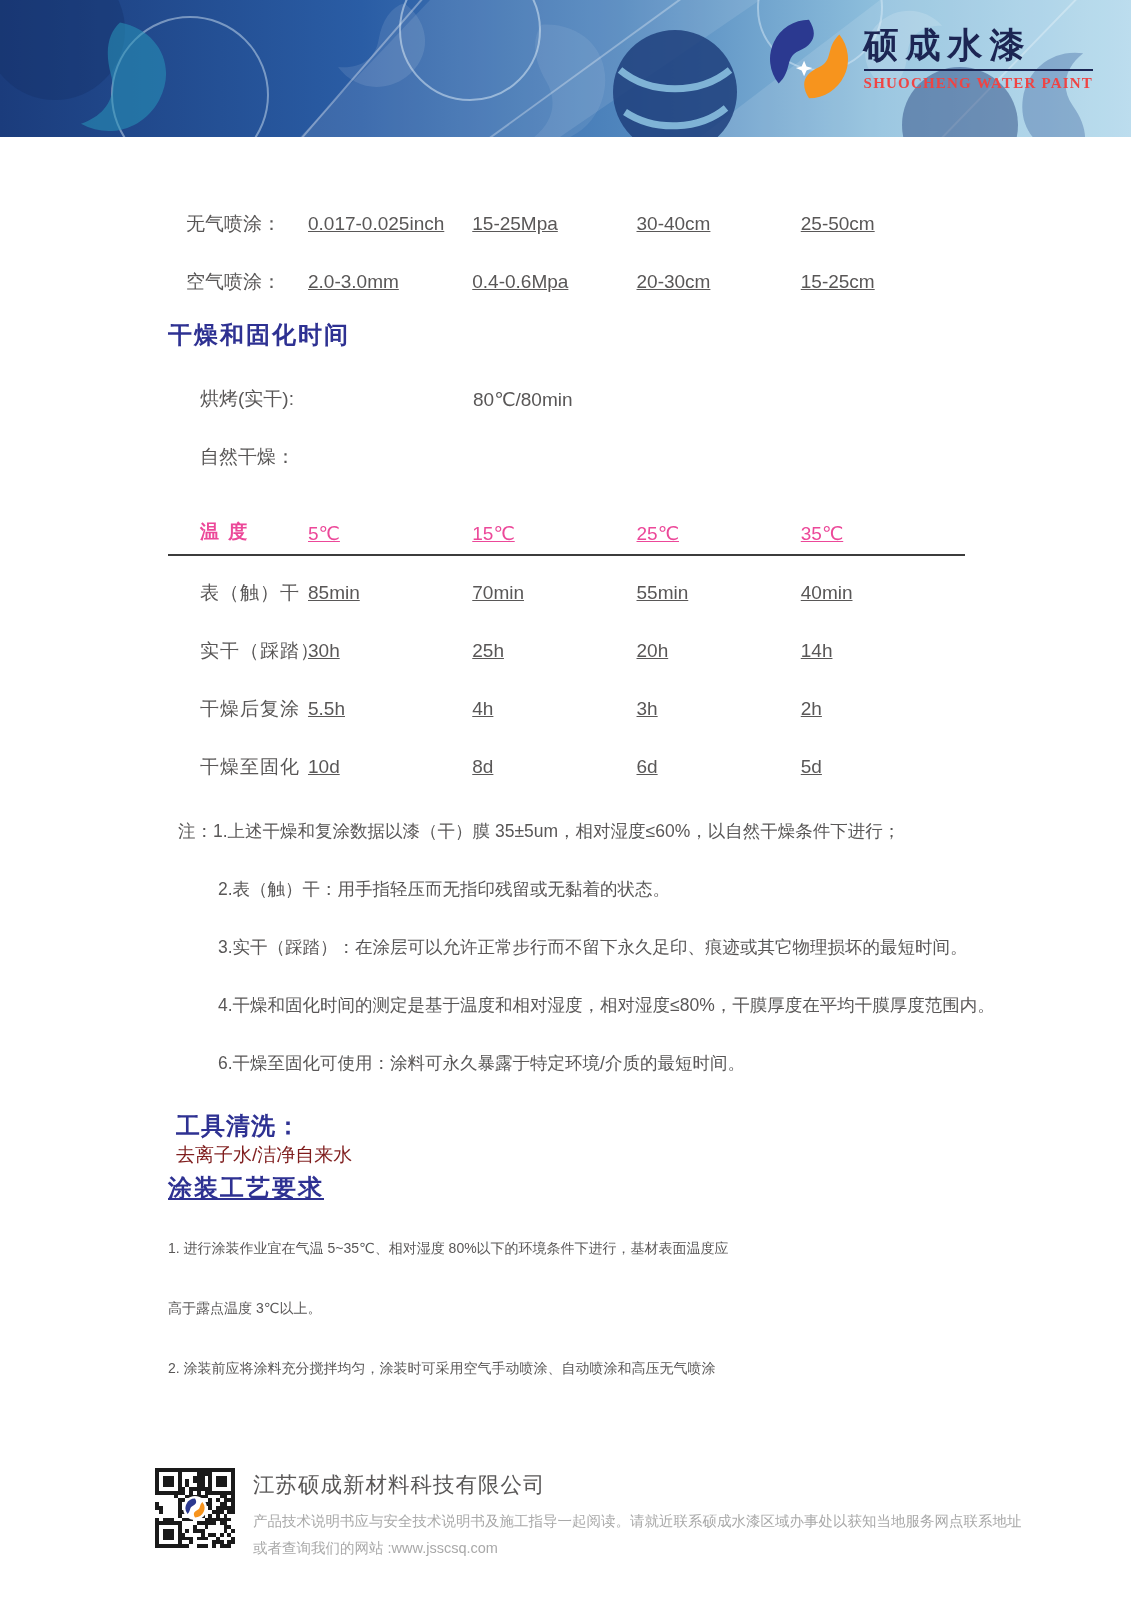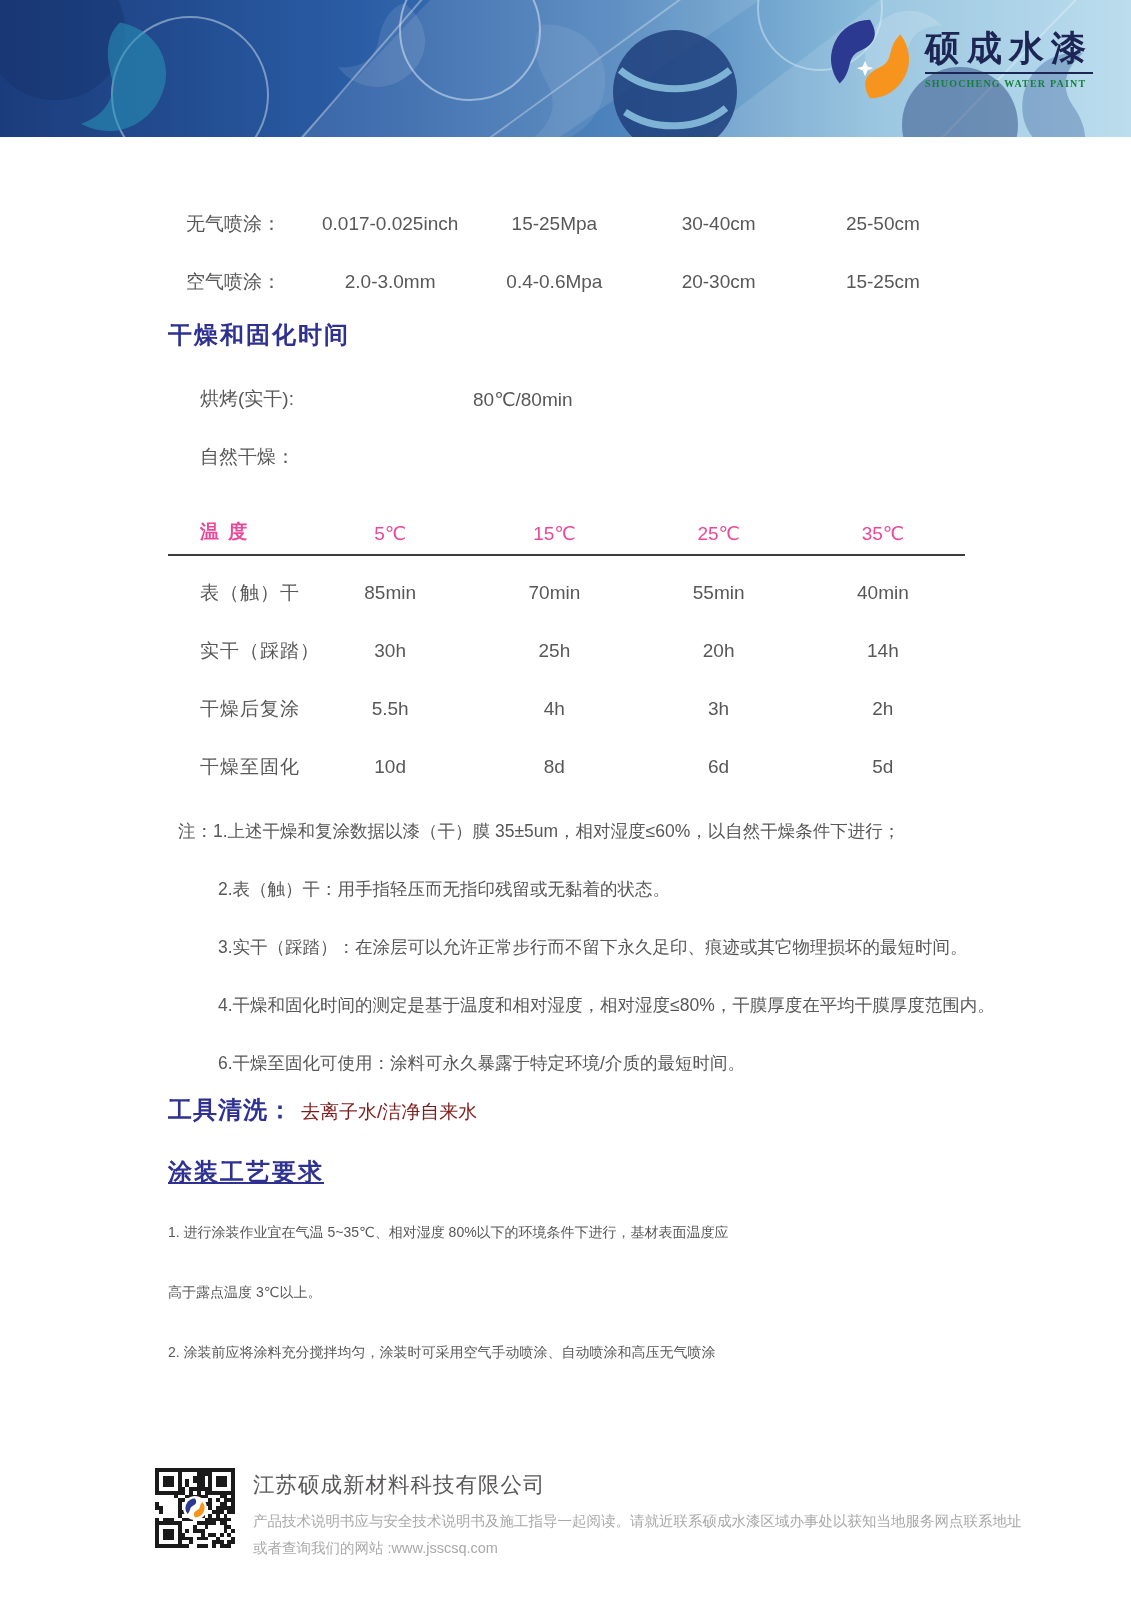--- a/index.html
+++ b/index.html
@@ -8,28 +8,28 @@
   .page { position:relative; width:1131px; height:1600px; margin:0 auto; background:#fff; overflow:hidden; }
 
   
   .banner { position:relative; width:1131px; height:137px; overflow:hidden; }
   .banner svg.banner-art { position:absolute; left:0; top:0; display:block; }
   .brand { position:absolute; right:38px; top:18px; display:flex; align-items:center; gap:14px; }
   .brand-mark { width:82px; height:82px; flex:0 0 auto; }
   .brand-text { display:flex; flex-direction:column; align-items:stretch; }
   .brand-cn { font-family:"Liberation Serif","DejaVu Serif",serif; font-weight:bold; font-size:35px; letter-spacing:7px; color:#1c2553; line-height:1.15; white-space:nowrap; }
   .brand-rule { height:2px; background:#1c2553; margin:3px 0 4px 0; }
-  .brand-en { font-family:"Liberation Serif","DejaVu Serif",serif; font-weight:bold; font-size:10px; letter-spacing:1.2px; color:#15803d; white-space:nowrap; }
+  .brand-en { font-family:"Liberation Serif","DejaVu Serif",serif; font-weight:bold; font-size:15px; letter-spacing:1.2px; color:#ef4444; white-space:nowrap; }
 
   
   .content { padding:58px 166px 0 168px; }
 
   .grid-row { display:grid; grid-template-columns:140px 1fr 1fr 1fr 1fr; align-items:center; }
   .grid-row .lbl { padding-left:18px; white-space:nowrap; }
-  .grid-row .val { text-align:center; white-space:nowrap; }
+  .grid-row .val { text-align:left; white-space:nowrap;text-decoration:underline; }
 
   .spray-row { height:58px; font-size:19px; color:#595757; }
 
   h2.section-title { font-size:24px; font-weight:600; letter-spacing:2px; color:#2e3192; line-height:36px; white-space:nowrap; }
   .title-drying { margin-top:6px; }
 
   .kv-row { display:flex; align-items:center; height:40px; font-size:19px; color:#595757; }
   .kv-row.baking { margin-top:26px; }
   .kv-row.natural { margin-top:18px; }
   .kv-row .kv-label { width:305px; padding-left:32px; white-space:nowrap; }
@@ -39,21 +39,21 @@
   .temp-head { height:57px; align-items:end; padding-bottom:9px; border-bottom:2px solid #3c3c3c; font-size:19px; color:#ec4899; }
   .temp-head .lbl { padding-left:32px; font-weight:600; letter-spacing:2px; }
   .temp-body { margin-top:8px; }
   .temp-row { height:58px; font-size:19px; color:#595757; }
   .temp-row .lbl { padding-left:32px; letter-spacing:1px; }
 
   .notes { margin-top:6px; font-size:17.5px; color:#595757; }
   .note-line { height:58px; display:flex; align-items:center; white-space:nowrap; margin-left:50px; }
   .note-line.first { margin-left:10px; }
 
-  .tools-row { margin-top:2px; height:44px; display:flex; align-items:baseline; }
+  .tools-row { margin-top:18px; height:44px; display:flex; align-items:baseline;flex-direction:column; }
   .tools-row .tools-title { font-size:24px; font-weight:600; letter-spacing:1px; color:#2e3192; white-space:nowrap; }
   .tools-row .tools-value { font-size:19px; color:#7f1d1d; margin-left:8px; white-space:nowrap; }
 
   .title-process { margin-top:16px;text-decoration:underline; }
 
   .process-list { margin-top:12px; font-size:14px; color:#595757; }
   .process-item { line-height:60px; white-space:pre-line; }
 
   
   .footer { position:absolute; left:0; top:1468px; width:1131px; padding-left:155px; display:flex; gap:18px; }

